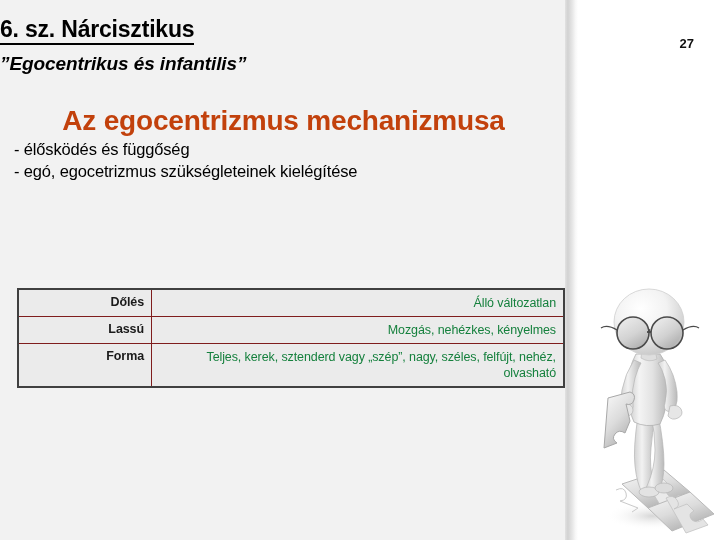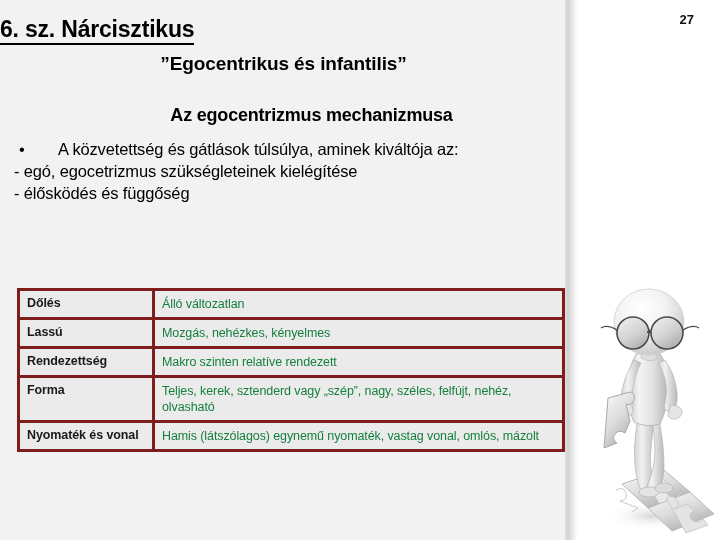--- a/index.html
+++ b/index.html
@@ -37,21 +37,21 @@
     top: 0;
     width: 13px;
     height: 540px;
     background: linear-gradient(to right,
                 #e2e2e2 0%, #d2d2d2 22%, #e6e6e6 55%, #f7f7f7 80%, #ffffff 100%);
   }
   
   #slide-number {
     position: absolute;
     right: 26px;
-    top: 12px;
+    top: 36px;
     font-size: 13px;
     font-weight: bold;
     color: #111111;
     letter-spacing: 0px;
     text-align: right;
   }
   
   #title {
     position: absolute;
     left: 0;
@@ -64,37 +64,37 @@
   }
   #title span.u {
     border-bottom: 2px solid #000;
     padding-bottom: 1px;
   }
   #subtitle {
     position: absolute;
     left: 0;
     top: 53px;
     width: 567px;
-    text-align: center;
+    text-align: left;
     font-size: 19px;
     font-weight: bold;
     color: #000000;
     letter-spacing: -0.1px;
+    font-style: italic;
   }
   #section-heading {
     position: absolute;
     left: 0;
     top: 105px;
     width: 567px;
     text-align: center;
-    font-size: 18px;
-    font-weight: bold;
-    color: #000000;
+    font-size: 28px;
+    font-weight: bold;
+    color: #c2410c;
     letter-spacing: -0.2px;
-    margin-left: 28px;
   }
   
   #body-text {
     position: absolute;
     left: 14px;
     top: 138px;
     width: 553px;
   }
   .body-line {
     font-size: 16.5px;
@@ -118,25 +118,26 @@
     position: absolute;
     left: 17px;
     top: 288px;
     width: 548px;
     border-collapse: collapse;
     background: #ebebeb;
     border: 2px solid #404040;
     table-layout: fixed;
   }
   #attr-table td {
-    border: 3px solid #7f1d1d;
+    border: 1px solid #7f1d1d;
     padding: 5px 7px 5px 7px;
     vertical-align: top;
     background: #ebebeb;
     color: #1a1a1a;
+    text-align: right;
   }
   #attr-table td.k {
     width: 118px;
     font-size: 12.5px;
     font-weight: bold;
     line-height: 15px;
     letter-spacing: -0.1px;
   }
   #attr-table td.v {
     font-size: 12.5px;
@@ -163,46 +164,37 @@
   <div id="content-panel"></div>
   <div id="panel-divider"></div>
 
   <div id="slide-number">27</div>
 
   <div id="title"><span class="u">6. sz. Nárcisztikus</span></div>
   <div id="subtitle">”Egocentrikus és infantilis”</div>
   <div id="section-heading">Az egocentrizmus mechanizmusa</div>
 
   <div id="body-text">
-    <div class="body-line bulleted"><span class="bullet-dot">•</span><span>A közvetettség és gátlások túlsúlya, aminek kiváltója az:</span></div>
+    <div class="body-line">- élősködés és függőség</div>
     <div class="body-line">- egó, egocetrizmus szükségleteinek kielégítése</div>
-    <div class="body-line">- élősködés és függőség</div>
   </div>
 
   <table id="attr-table">
     <tbody>
       <tr>
         <td class="k">Dőlés</td>
         <td class="v">Álló változatlan</td>
       </tr>
       <tr>
         <td class="k">Lassú</td>
         <td class="v">Mozgás, nehézkes, kényelmes</td>
       </tr>
       <tr>
-        <td class="k">Rendezettség</td>
-        <td class="v">Makro szinten relatíve rendezett</td>
-      </tr>
-      <tr>
         <td class="k">Forma</td>
         <td class="v">Teljes, kerek, sztenderd vagy „szép”, nagy, széles, felfújt, nehéz, olvasható</td>
-      </tr>
-      <tr>
-        <td class="k">Nyomaték és vonal</td>
-        <td class="v">Hamis (látszólagos) egynemű nyomaték, vastag vonal, omlós,  mázolt</td>
       </tr>
     </tbody>
   </table>
 
   <div id="figure-area">
     <svg width="142" height="252" viewBox="0 0 142 252" xmlns="http://www.w3.org/2000/svg" aria-hidden="true">
       <defs>
         <radialGradient id="gHead" cx="38%" cy="30%" r="72%">
           <stop offset="0%" stop-color="#ffffff"></stop>
           <stop offset="52%" stop-color="#f2f2f2"></stop>

